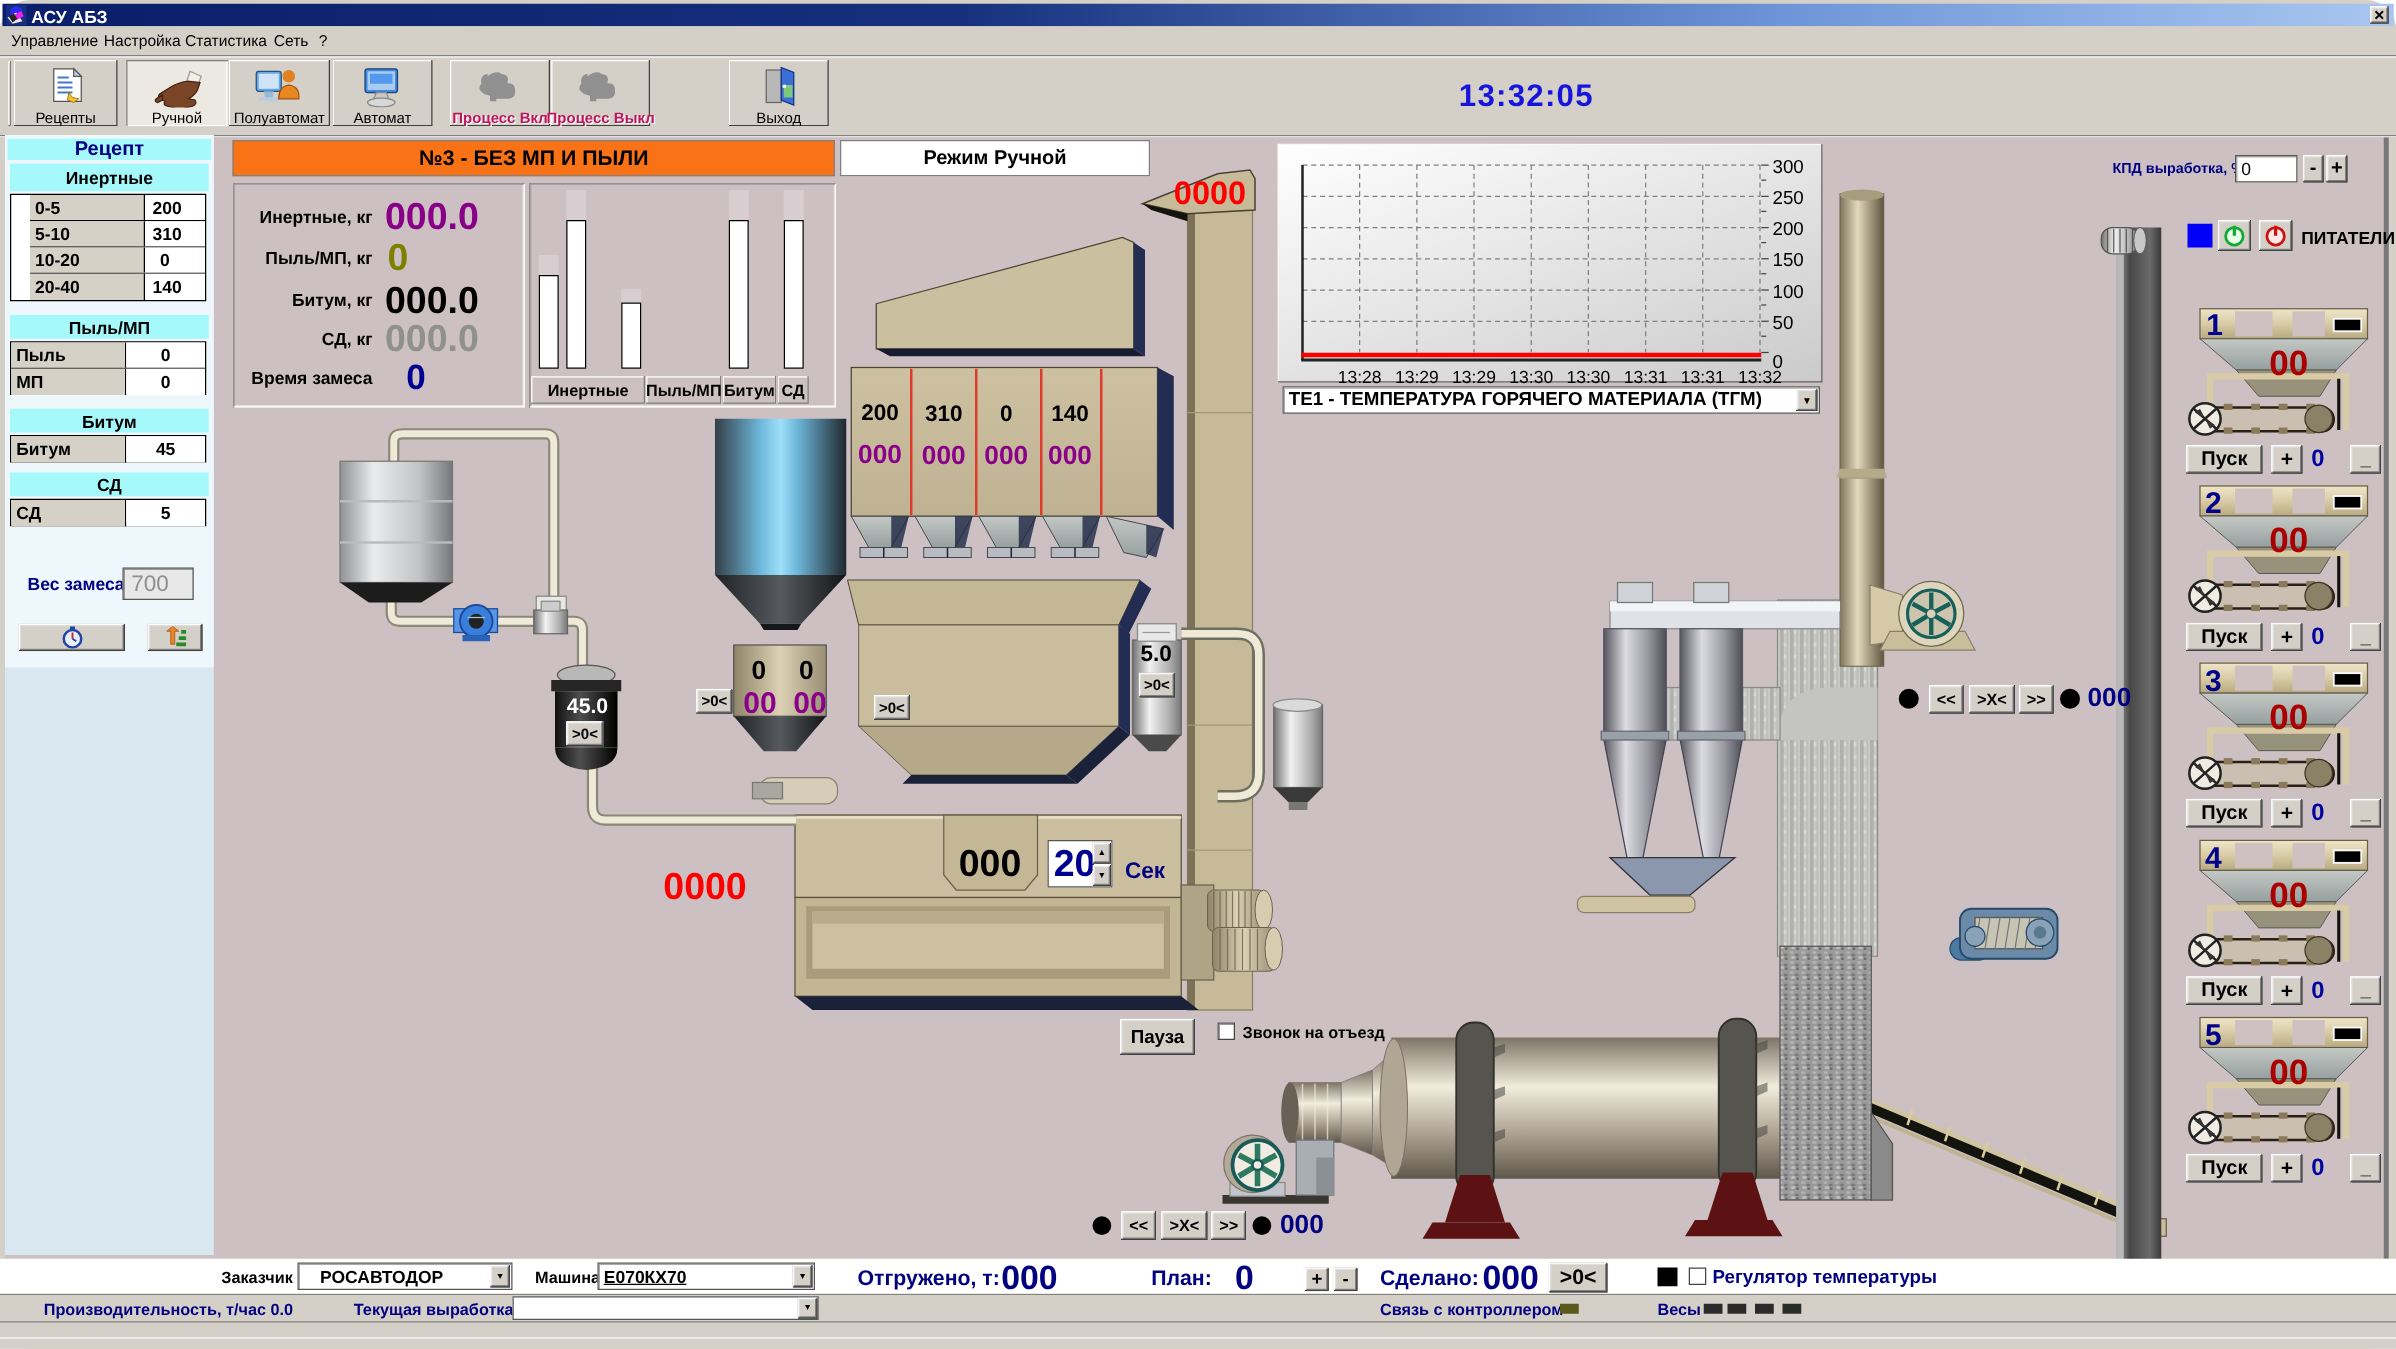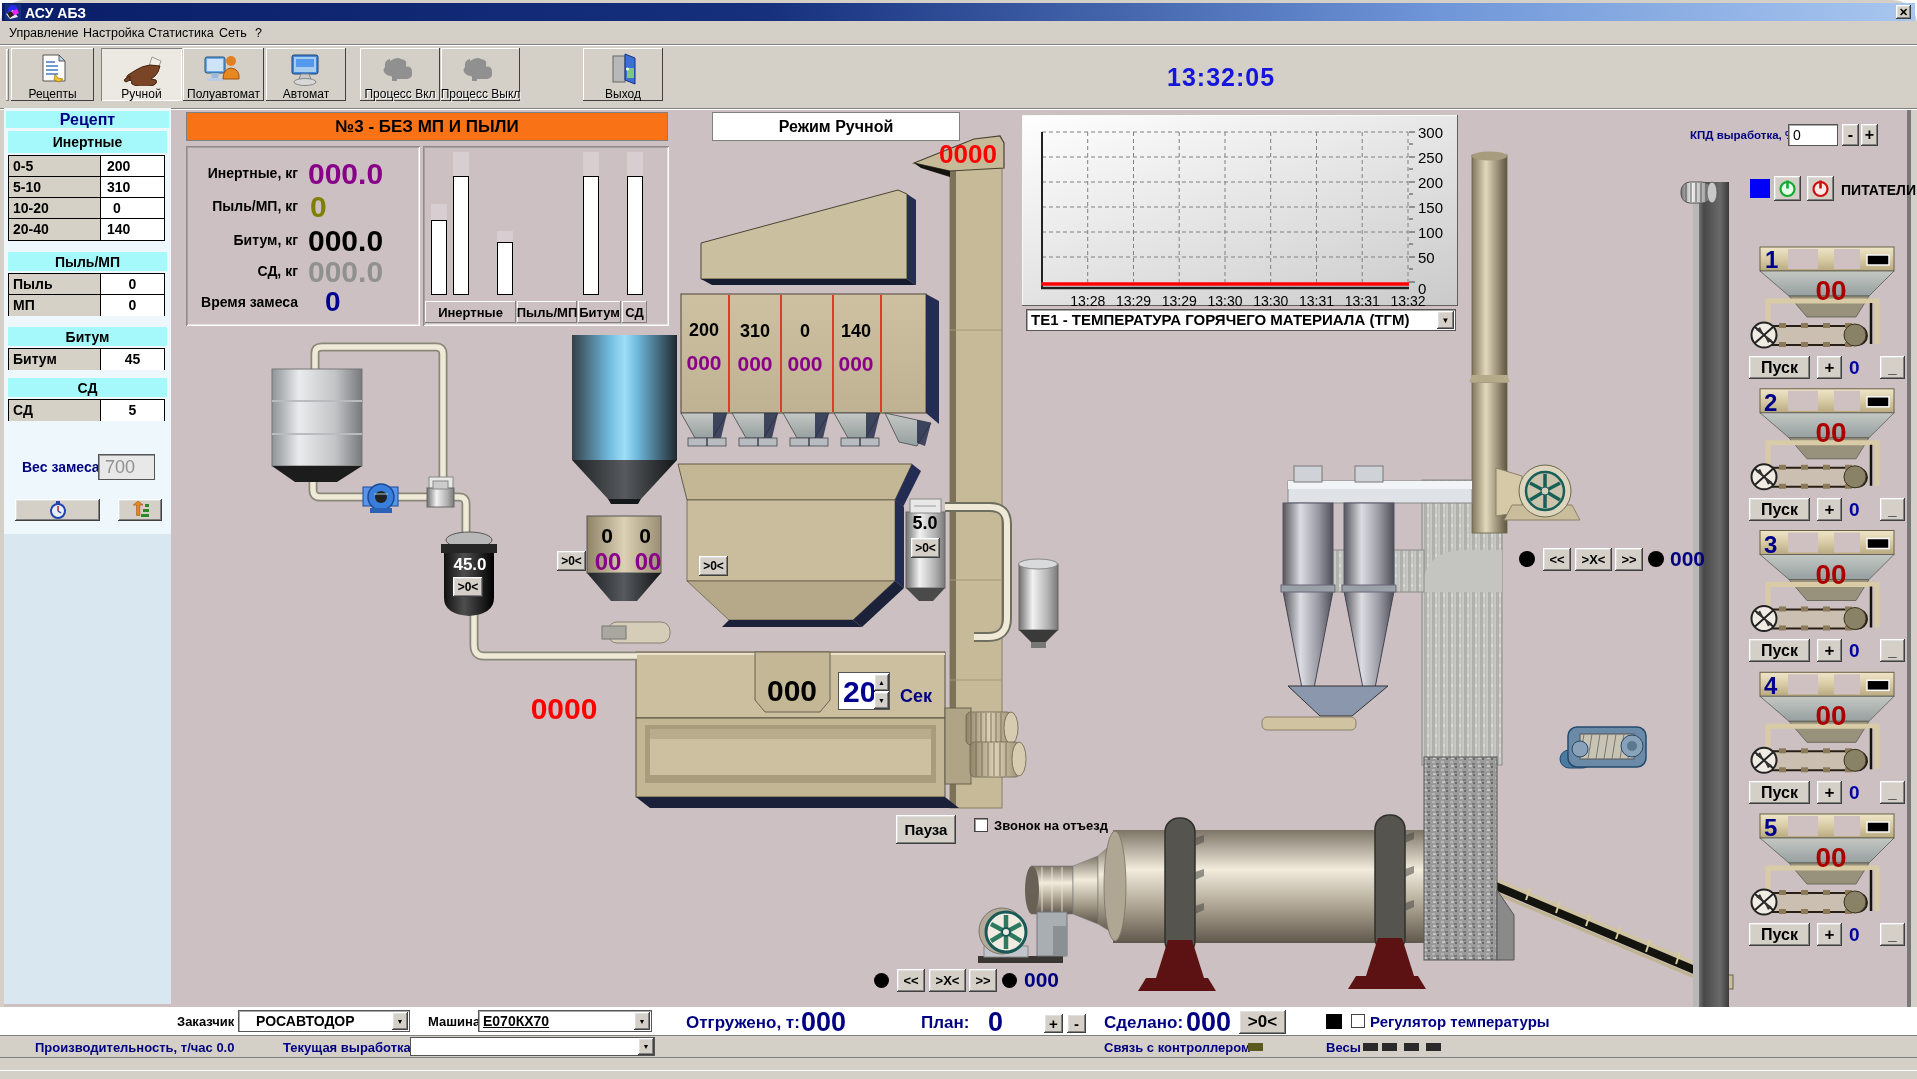--- a/index.html
+++ b/index.html
@@ -119,21 +119,21 @@
  <div class="cap">Выход</div>
     </div>
 <div class="abs b" style="left:1167px;top:63px;font-size:25px;color:#1515dd;letter-spacing:1px;">13:32:05</div>
 
 <div id="main"></div>
 
 <div class="abs" style="left:4px;top:108px;width:167px;height:896px;background:#d9e7f1;"></div>
 <div class="abs" style="left:4px;top:108px;width:167px;height:426px;background:#eef7fc;"></div>
 <div class="abs ctr b navy" style="left:6px;top:111px;width:163px;height:17px;background:#a6f9fb;font-size:16px;">Рецепт</div>
 <div class="abs ctr b" style="left:8px;top:131px;width:159px;height:22px;background:#a6f9fb;font-size:14px;color:#000;">Инертные</div>
-<div class="abs" style="left:8px;top:155px;width:157px;height:86px;border:1px solid #000;background:#fff;">
+<div class="abs" style="left:8px;top:155px;width:157px;height:86px;border:1px solid #000;background:#fff;padding-left:15px;">
  <div class="rrow">
         <div class="rl">0-5</div>
         <div class="rv">200</div>
       </div>
  <div class="rrow">
         <div class="rl">5-10</div>
         <div class="rv">310</div>
       </div>
  <div class="rrow">
         <div class="rl">10-20</div>
@@ -184,21 +184,21 @@
         <path d="M5 18 v-13 l-4 0 6 -5 6 5 -4 0 v13z" fill="#e88820" stroke="#a05010" stroke-width="0.8" transform="scale(0.8) translate(2,0)"></path>
         <g fill="#2a8a2a">
           <rect x="10" y="13" width="8" height="3"></rect>
           <rect x="12" y="8" width="6" height="3"></rect>
           <rect x="14" y="3" width="4" height="3"></rect>
         </g>
       </svg>
     </div>
 
 <div class="abs ctr b" style="left:186px;top:112px;width:482px;height:29px;background:#f97316;border:1px solid #808080;font-size:17px;color:#000;">№3 - БЕЗ МП И ПЫЛИ</div>
-<div class="abs ctr b" style="left:672px;top:112px;width:248px;height:29px;background:#fff;border:1px solid #808080;font-size:16px;color:#000;margin-left:40px;">Режим Ручной</div>
+<div class="abs ctr b" style="left:672px;top:112px;width:248px;height:29px;background:#fff;border:1px solid #808080;font-size:16px;color:#000;">Режим Ручной</div>
 
 <div class="abs" style="left:186px;top:146px;width:234px;height:180px;box-shadow:inset 1px 1px #908a8a,inset -1px -1px #fff,inset 2px 2px #a8a0a0,inset -2px -2px #e8e0e0;"></div>
 <div class="abs b" style="left:186px;top:165px;width:112px;text-align:right;font-size:14px;color:#000;">Инертные, кг</div>
 <div class="abs b" style="left:308px;top:157px;font-size:30px;color:#880088;">000.0</div>
 <div class="abs b" style="left:186px;top:198px;width:112px;text-align:right;font-size:14px;color:#000;">Пыль/МП, кг</div>
 <div class="abs b" style="left:310px;top:190px;font-size:30px;color:#808000;">0</div>
 <div class="abs b" style="left:186px;top:232px;width:112px;text-align:right;font-size:14px;color:#000;">Битум, кг</div>
 <div class="abs b" style="left:308px;top:224px;font-size:30px;color:#000;">000.0</div>
 <div class="abs b" style="left:186px;top:263px;width:112px;text-align:right;font-size:14px;color:#000;">СД, кг</div>
 <div class="abs b" style="left:308px;top:255px;font-size:30px;color:#909090;">000.0</div>
@@ -842,17 +842,17 @@
 <div class="abs" style="left:1363px;top:1043px;width:15px;height:8px;background:#2a2a2a;"></div>
 <div class="abs" style="left:1382px;top:1043px;width:15px;height:8px;background:#2a2a2a;"></div>
 <div class="abs" style="left:1404px;top:1043px;width:15px;height:8px;background:#2a2a2a;"></div>
 <div class="abs" style="left:1426px;top:1043px;width:15px;height:8px;background:#2a2a2a;"></div>
 <div class="abs" style="left:0;top:1057px;width:1917px;height:14px;background:#d4d0c8;box-shadow:inset 0 1px #808080, inset 0 -1px #fff;"></div>
 <div class="abs" style="left:0;top:1071px;width:1917px;height:8px;background:#d4d0c8;"></div>
 </div>
 <style>
 .tbtn{display:flex;flex-direction:column;align-items:center;justify-content:flex-start;padding-top:3px;}
 .cap{font-size:12px;color:#000;margin-top:1px;white-space:nowrap;}
-.cap.dis{color:#000000;text-shadow:1px 1px #fff;}
+.cap.dis{color:#be185d;text-shadow:1px 1px #fff;font-weight:bold;}
 .rrow{display:flex;height:21px;border-bottom:1px solid #000;}
 .rl{width:92px;background:#d5d1c6;border-right:1px solid #000;font-weight:bold;font-size:14px;color:#000;padding:2px 0 0 4px;}
 .rv{flex:1;font-weight:bold;font-size:14px;color:#000;padding:2px 0 0 6px;background:#fff;}
 </style>
 
 </body></html>

